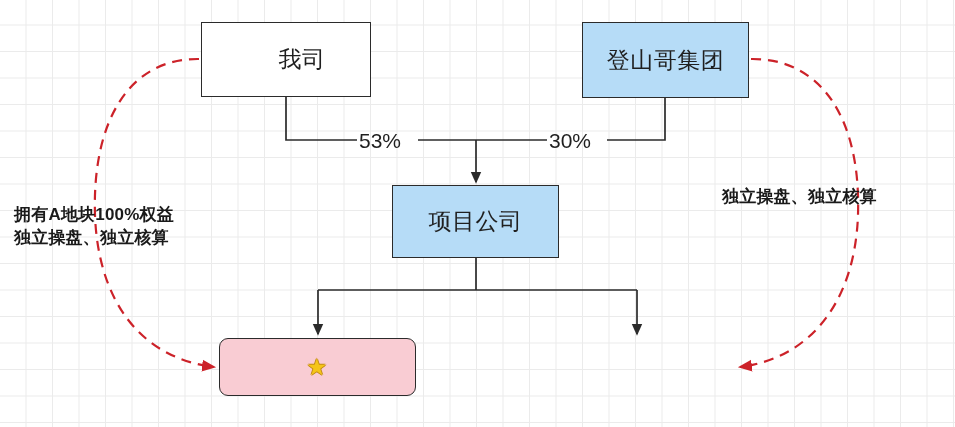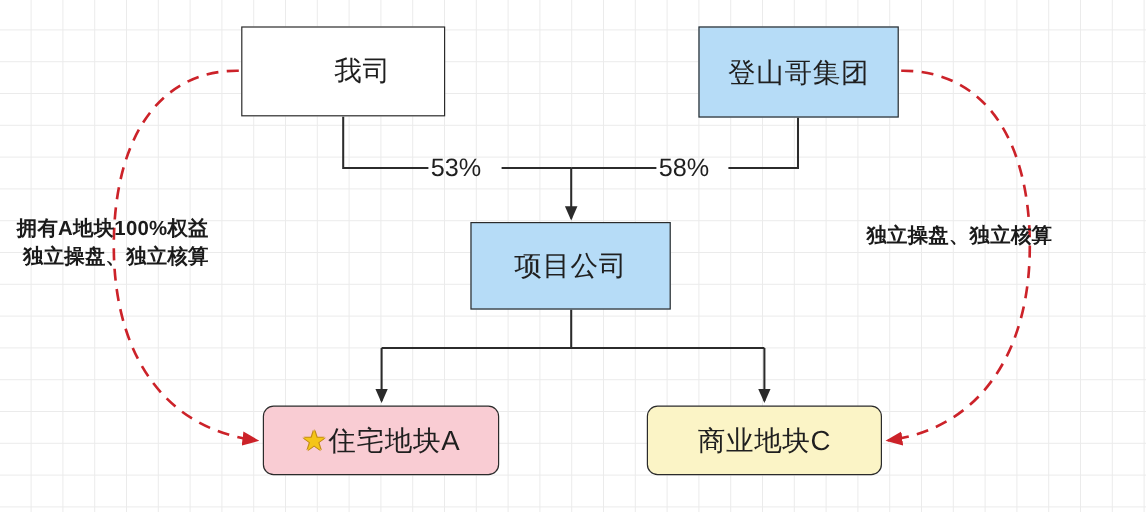--- a/index.html
+++ b/index.html
@@ -84,21 +84,21 @@
   #label-30 { left: 549px; top: 130px; }
   .annotation {
     position: absolute;
     font-size: 17px;
     font-weight: bold;
     color: #1a1a1a;
     line-height: 1.35;
     white-space: nowrap;
     letter-spacing: 0.2px;
   }
-  #annotation-left { left: 14px; top: 180px; text-align: right; }
+  #annotation-left { left: 14px; top: 204px; text-align: left; }
   #annotation-right { left: 722px; top: 186px; text-align: center; }
   .ann-line { display: block; }
 </style>
 </head>
 <body>
 
 <div id="canvas">
 
   <svg id="edges" viewBox="0 0 955 427" width="955" height="427">
     <defs>
@@ -140,30 +140,26 @@
   <div class="node" id="node-group">
     <span>登山哥集团</span>
   </div>
 
   <div class="node" id="node-project-company">
     <span>项目公司</span>
   </div>
 
   <div class="node" id="node-plot-a">
     <span class="star-icon">★</span>
-    <span>住宅地块A</span>
   </div>
 
-  <div class="node" id="node-plot-c">
-    <span>商业地块C</span>
-  </div>
 
   <div class="edge-label" id="label-70">53%</div>
 
-  <div class="edge-label" id="label-30">58%</div>
+  <div class="edge-label" id="label-30">30%</div>
 
   <div class="annotation" id="annotation-left">
     <span class="ann-line">拥有A地块100%权益</span>
     <span class="ann-line">独立操盘、独立核算</span>
   </div>
 
   <div class="annotation" id="annotation-right">
     <span class="ann-line">独立操盘、独立核算</span>
   </div>
 

